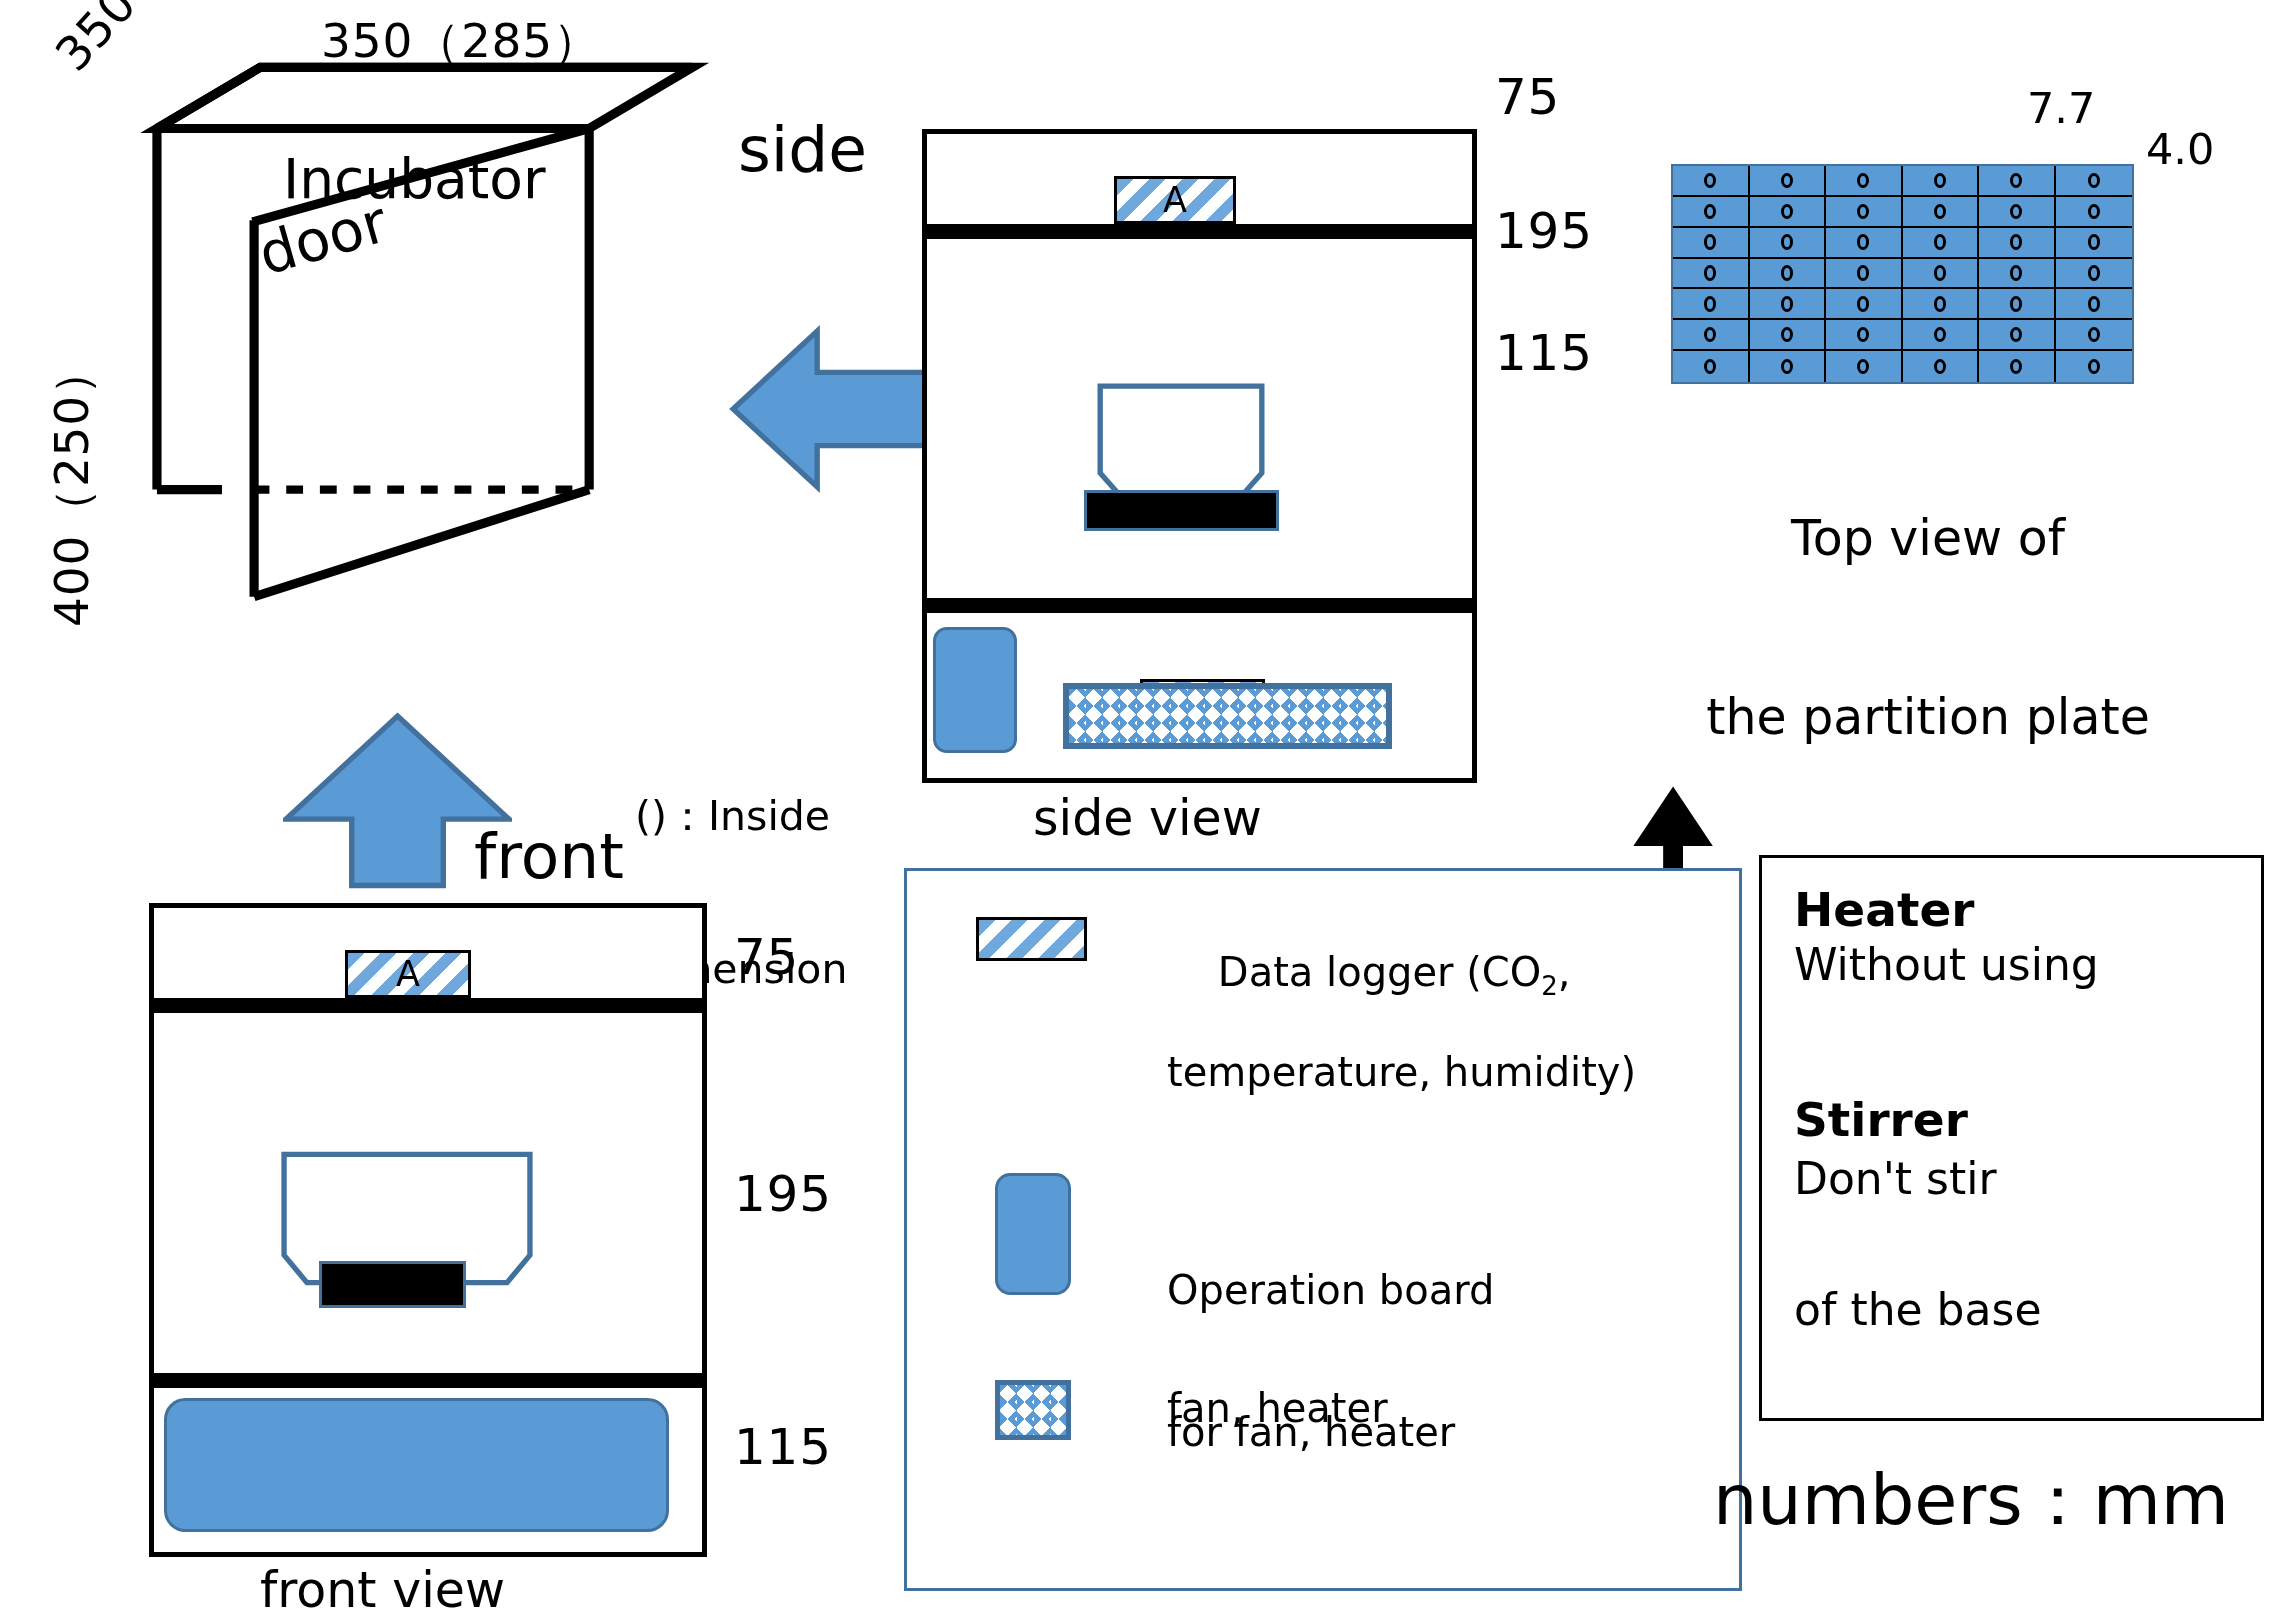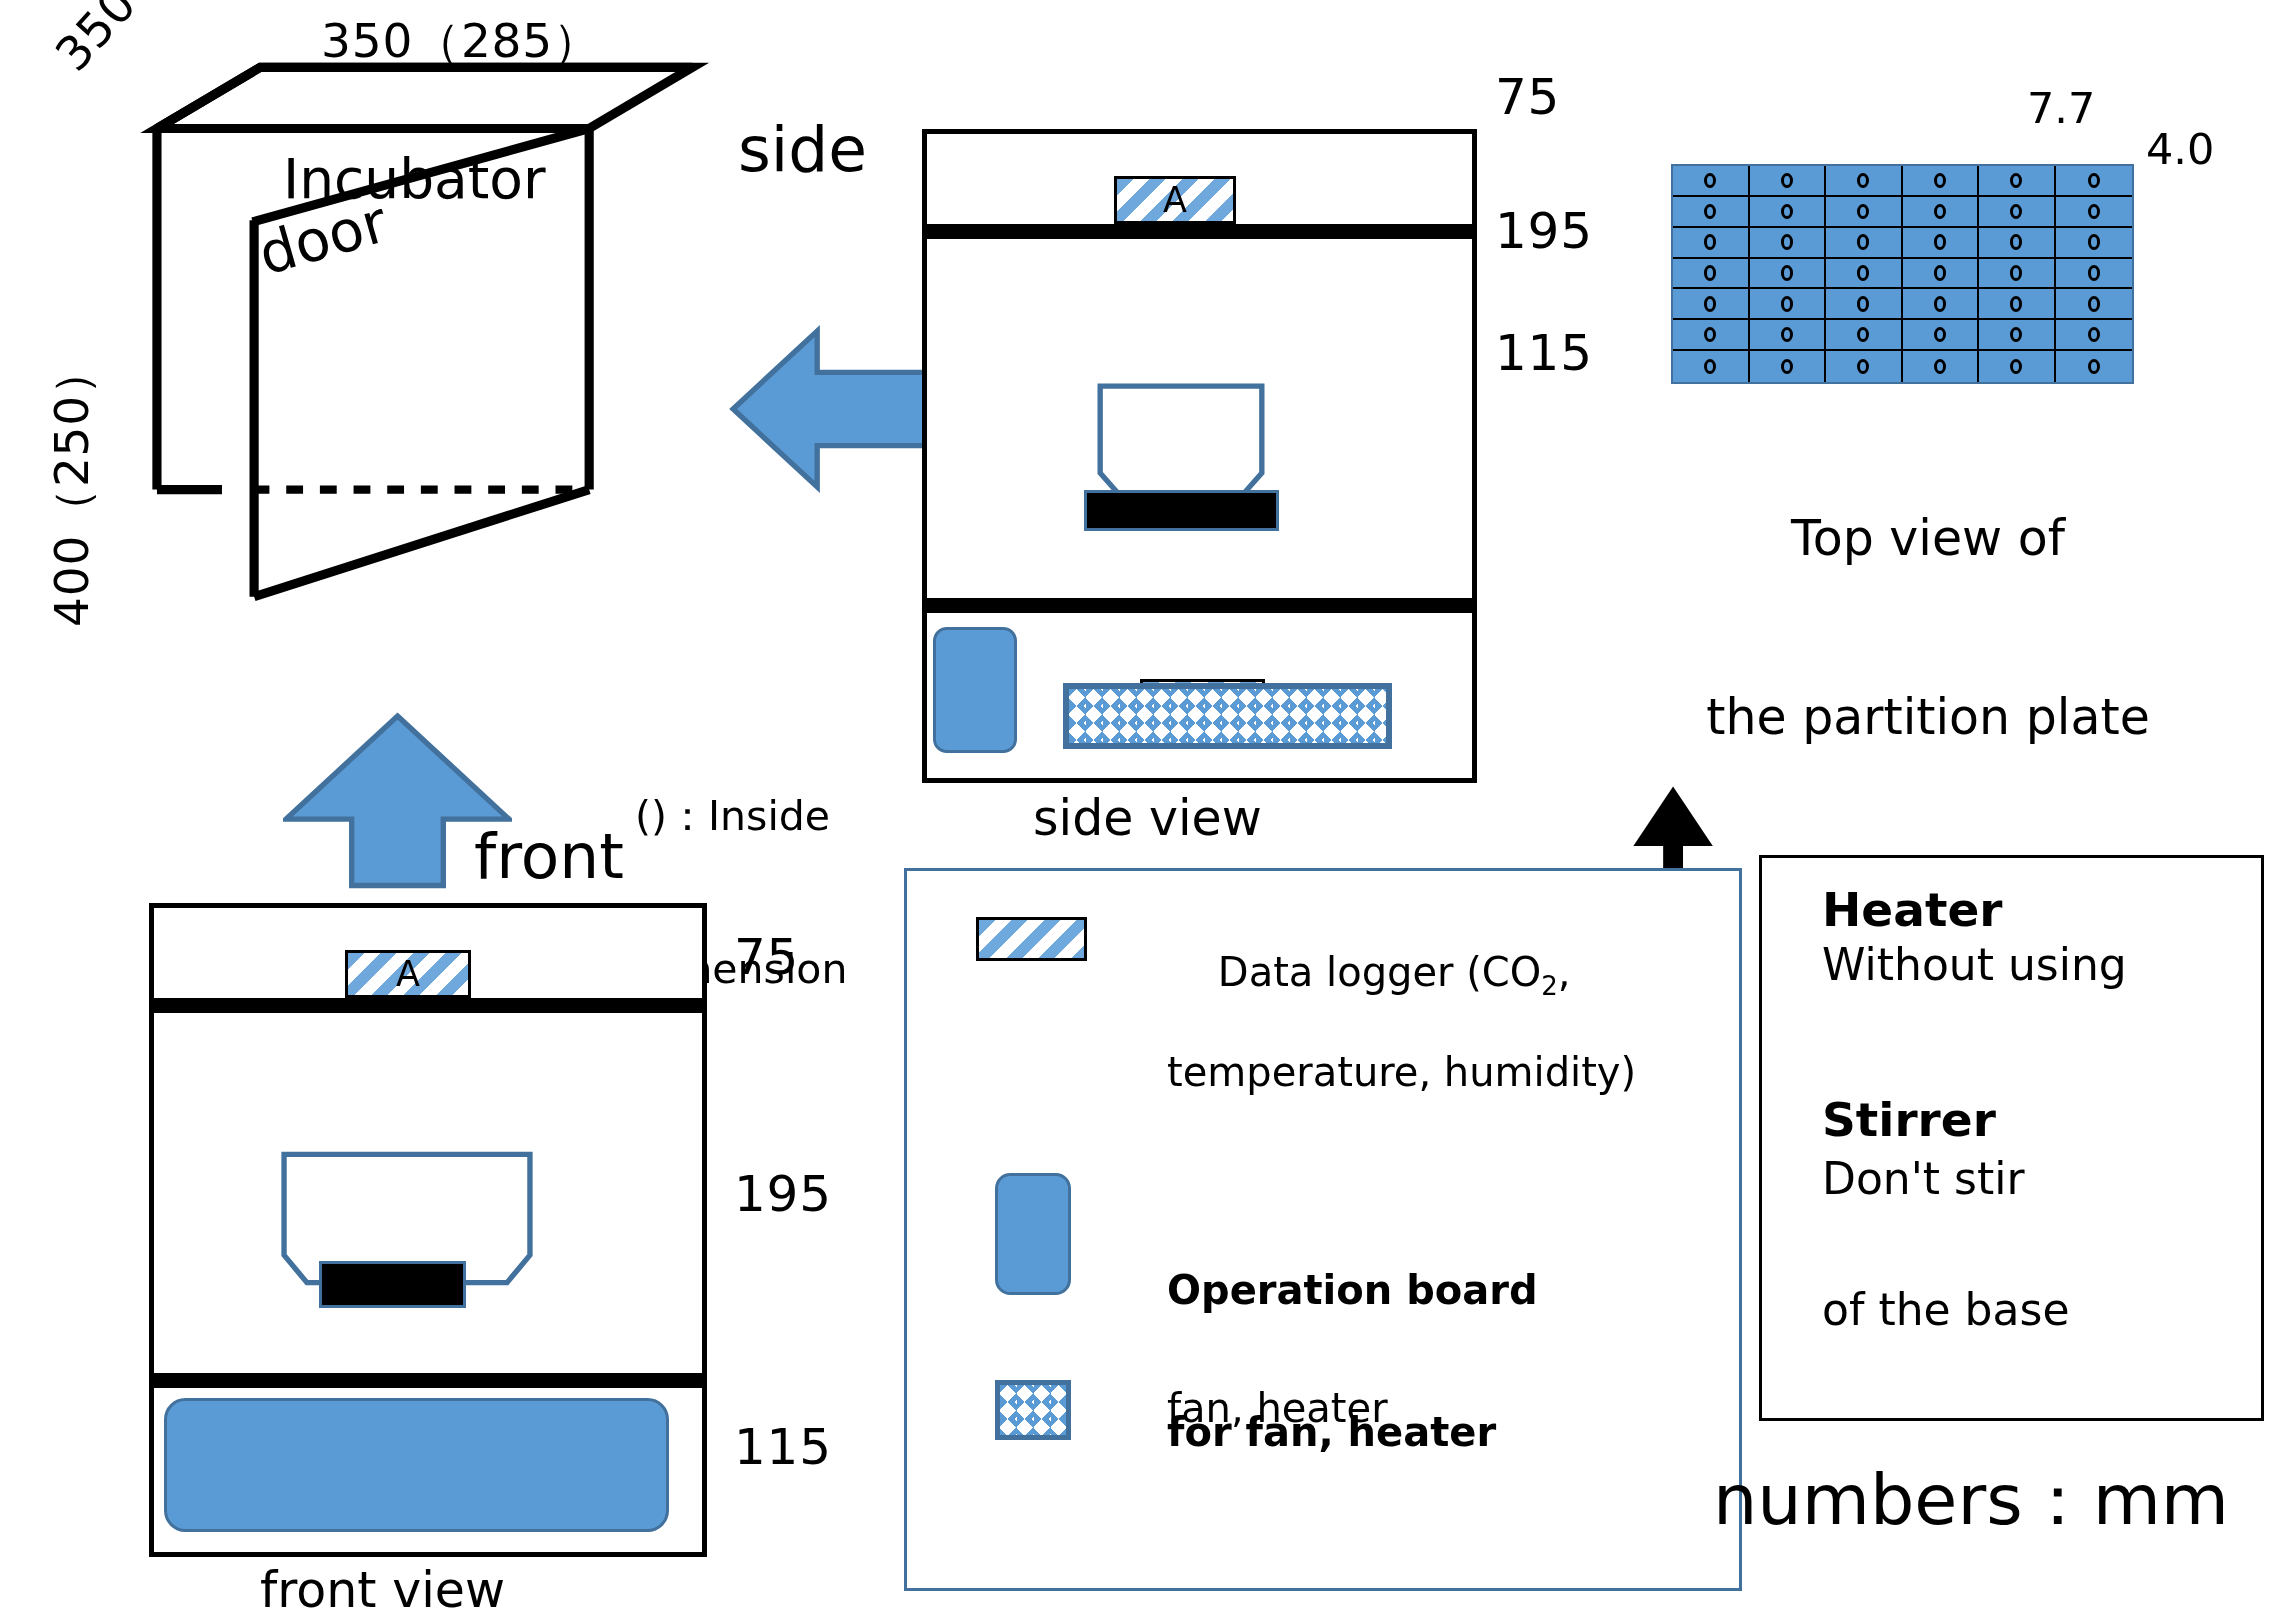--- a/index.html
+++ b/index.html
@@ -5,21 +5,21 @@
   html,body{margin:0;padding:0;background:#fff;}
   body{width:2295px;height:1615px;position:relative;overflow:hidden;
        font-family:"DejaVu Sans","Liberation Sans",sans-serif;color:#000;}
   .abs{position:absolute;}
   .txt{white-space:pre;line-height:1.12;}
   
   .dim{font-size:47px;letter-spacing:0.8px;}
   .big{font-size:55px;}
   .cap{font-size:47px;}
   .legtext{font-size:40px;line-height:1.18;}
-  .boxtext{font-size:44px;line-height:1.22;margin-left:28px;}
+  .boxtext{font-size:44px;line-height:1.22;}
   .bold{font-weight:bold;}
 
   
   #iso{left:0;top:0;width:727px;height:765px;}
 
   
   .viewbox{border:5.4px solid #000;background:#fff;box-sizing:border-box;}
   .plate{background:#000;}
 
   
@@ -314,21 +314,21 @@
 
 <div class="abs" id="legend" style="left:868px;top:868px;width:838px;height:723px;margin-left:36px;">
 
   <div class="abs logger hatch-diag" style="left:69px;top:46px;width:111px;height:44px;"></div>
   <div class="abs txt legtext" style="left:260px;top:31px;width:535px;">
     <span>Data logger (CO</span><sub style="font-size:26px;">2</sub><span>,</span>
     <div>temperature, humidity)</div>
   </div>
 
   <div class="abs opboard" style="left:88px;top:302px;width:76px;height:122px;border-radius:15.3px;"></div>
-  <div class="abs txt legtext" style="left:260px;top:302px;width:535px;font-weight:bold;">
+  <div class="abs txt legtext" style="left:260px;top:302px;width:535px;">
     <div>Operation board</div>
     <div>for fan, heater</div>
   </div>
 
   <div class="abs fanheater" style="left:88px;top:509px;width:76px;height:60px;border-width:5.4px;"></div>
   <div class="abs txt legtext" style="left:260px;top:514px;width:535px;">fan, heater</div>
 
 </div>
 
 <div class="abs" id="notebox" style="left:1759px;top:855px;width:505px;height:566px;">

